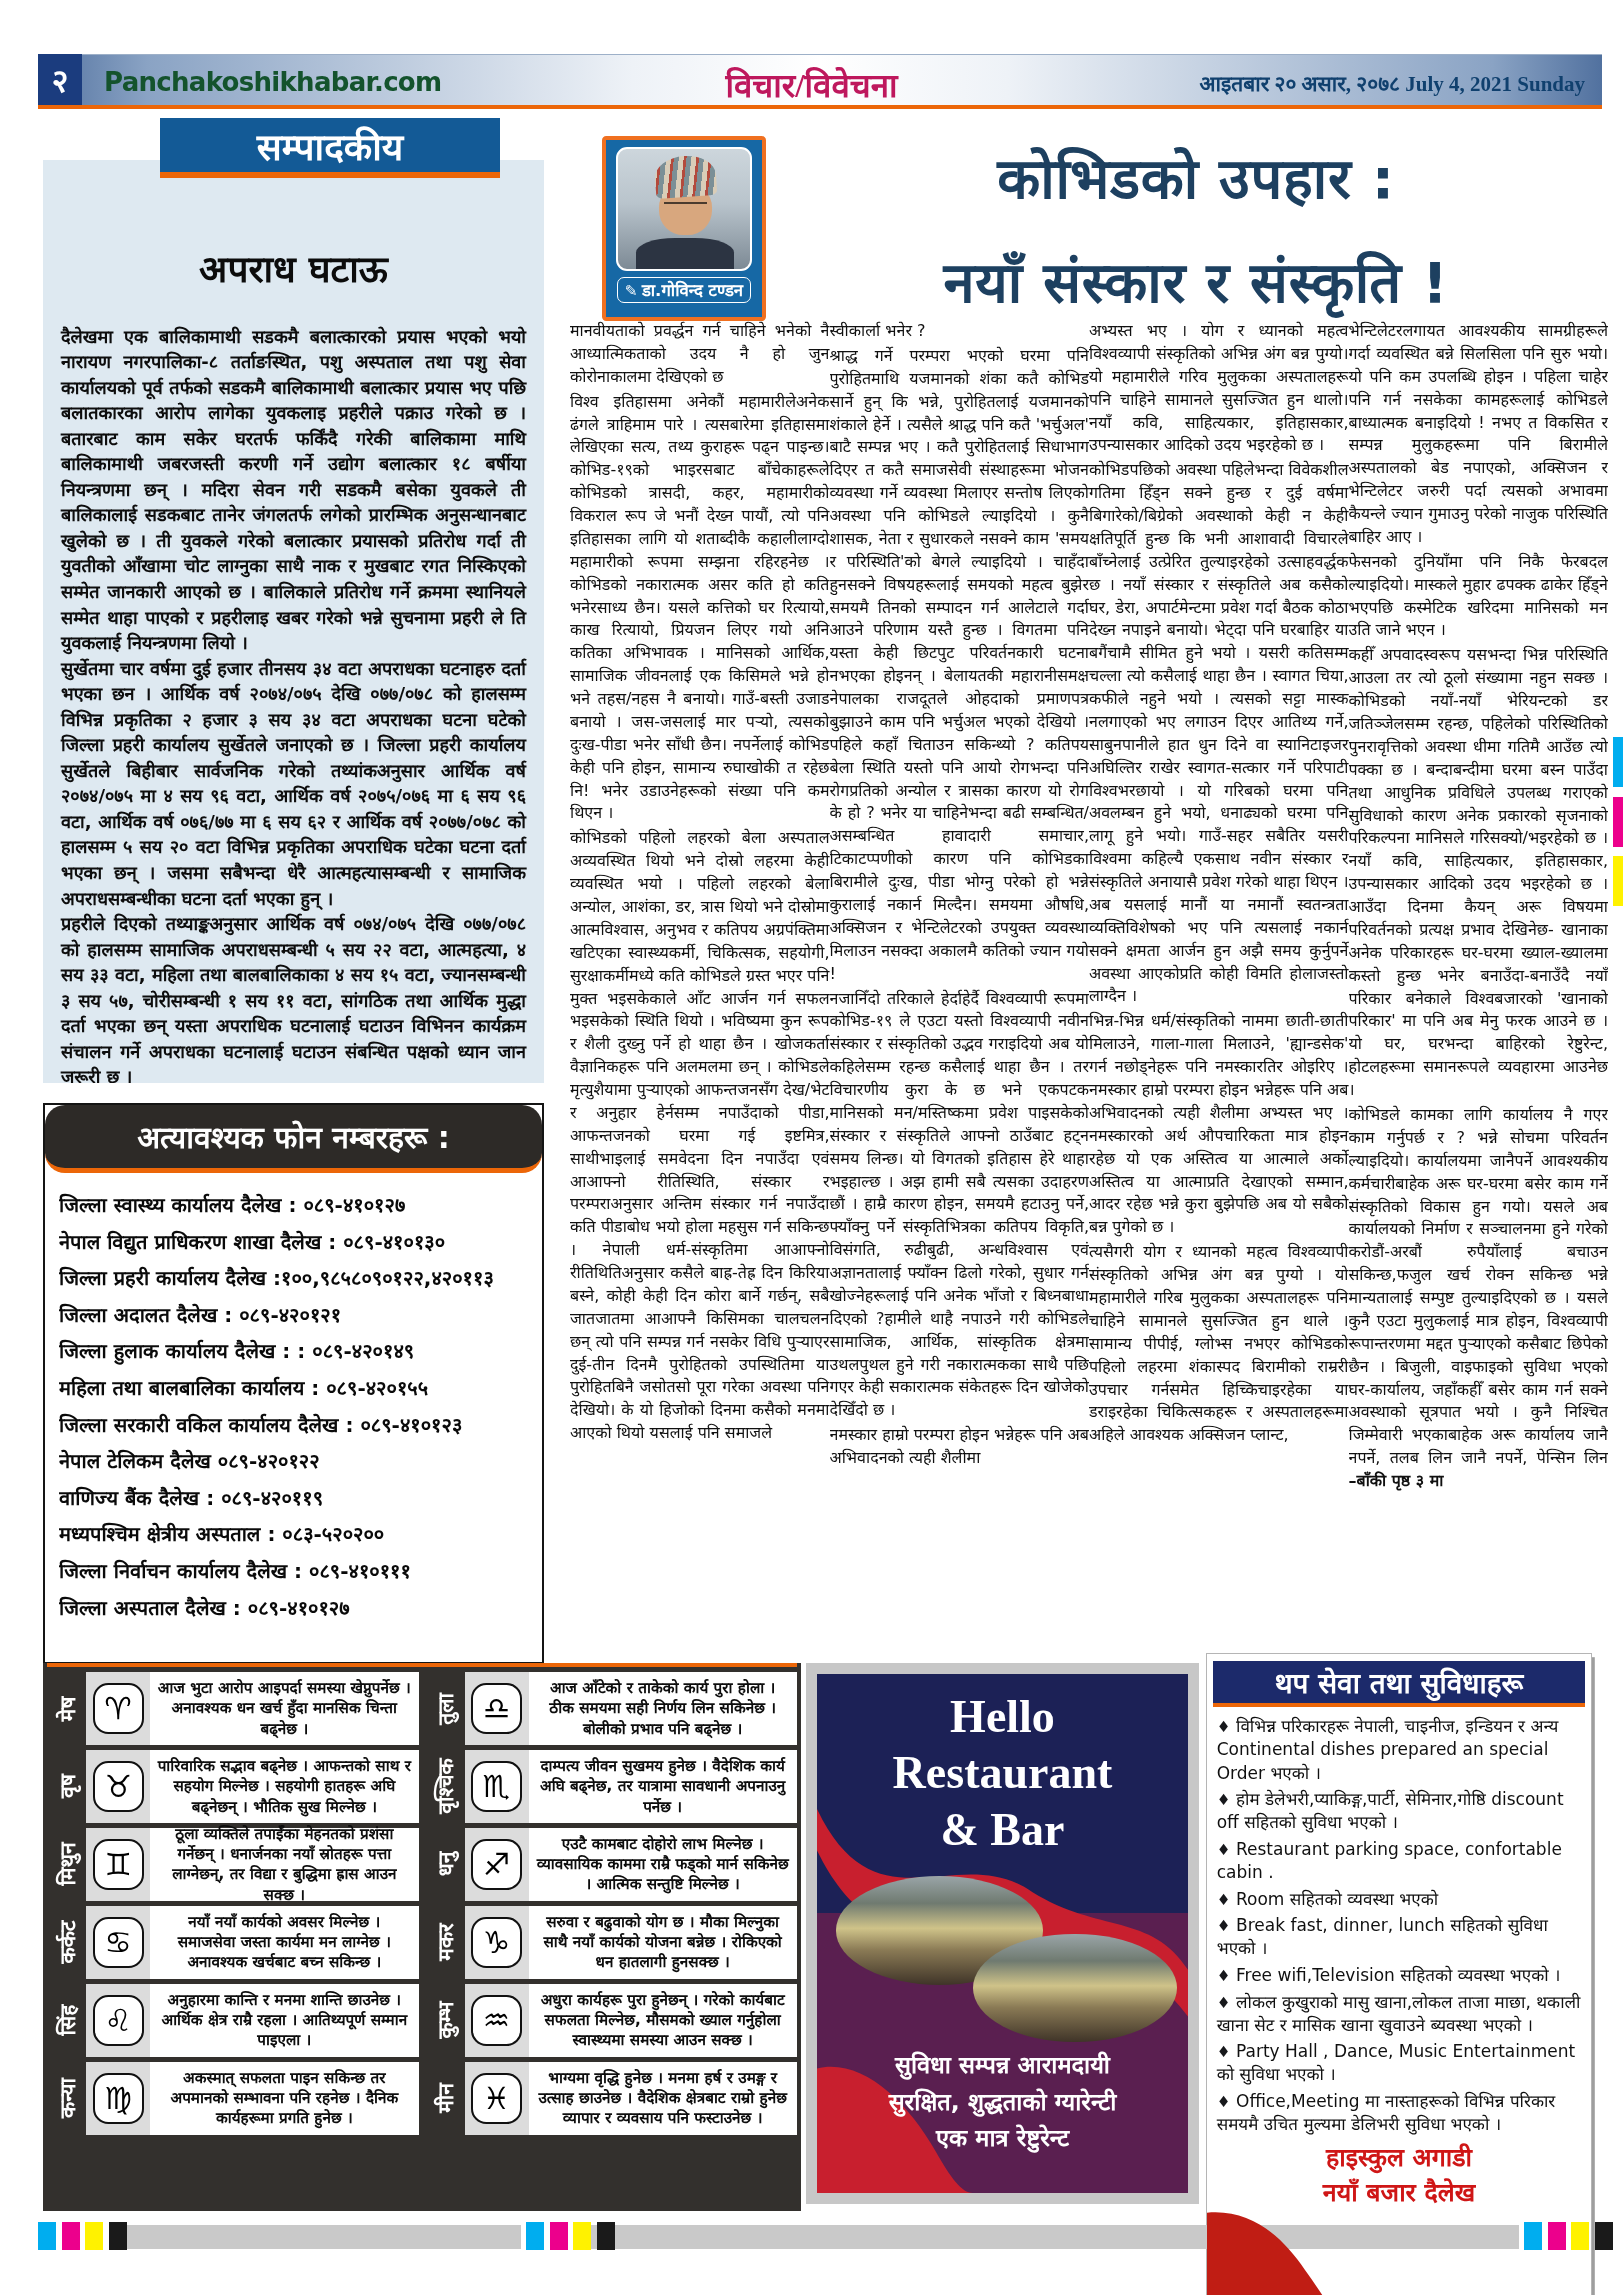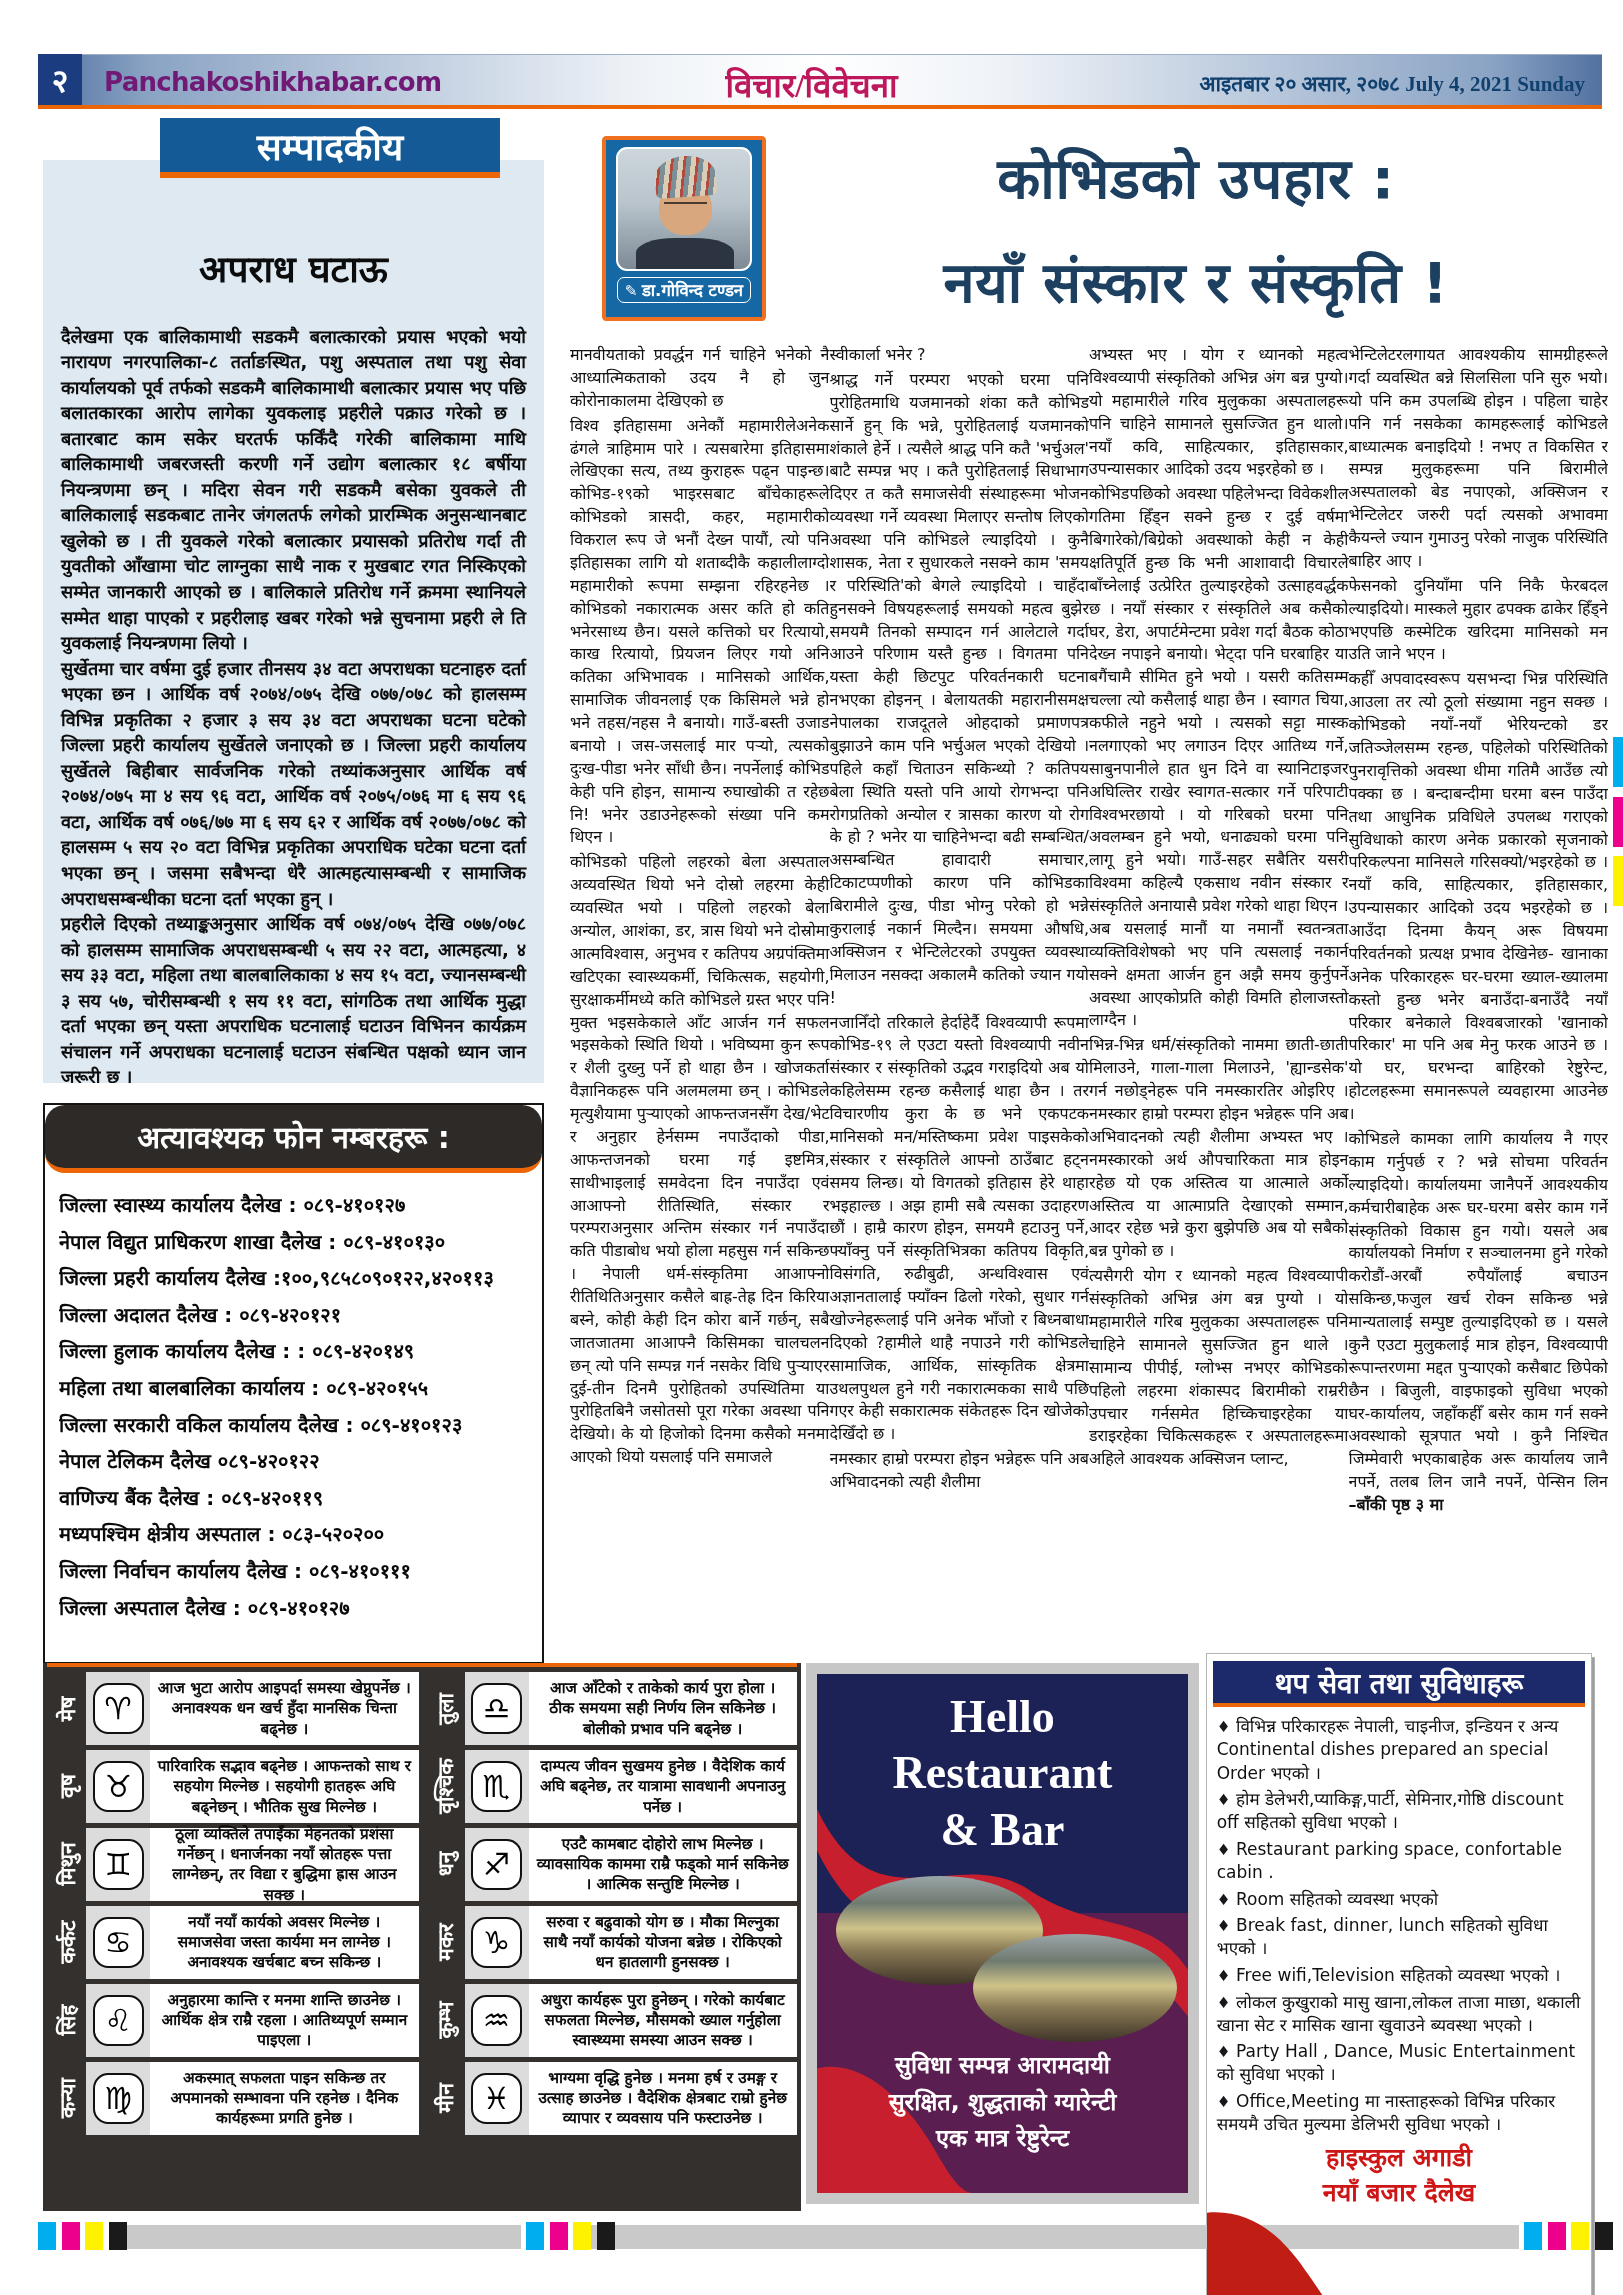--- a/index.html
+++ b/index.html
@@ -7,21 +7,21 @@
   .page { position:relative; width:1623px; height:2295px; background:#ffffff; overflow:hidden; }
   .abs { position:absolute; }
 
   
   .header-bar { top:54px; left:38px; right:21px; height:51px;
     background:linear-gradient(90deg,#51719f 0%,#8aa3c4 7%,#eef2f7 38%,#ffffff 50%,#eef2f7 62%,#8aa3c4 93%,#51719f 100%);
     border-top:1.4px solid #9db0c8; }
   .page-number-box { left:38px; top:54px; width:44px; height:51px; background:#1b3c7e; color:#fff;
     display:flex; align-items:center; justify-content:center; font-size:32px; font-weight:bold;
     font-family:"Liberation Serif", serif; }
-  .site-name { left:104px; top:67px; font-size:26px; font-weight:bold; color:#701a75; letter-spacing:-0.7px; }
+  .site-name { left:104px; top:67px; font-size:26px; font-weight:bold; color:#14532d; letter-spacing:-0.7px; }
   .section-name { left:50%; top:62px; transform:translateX(-50%); font-size:33px; font-weight:bold;
     color:#be185d; font-family:"Liberation Serif", serif; }
   .edition-date { right:38px; top:69px; font-size:21px; font-weight:bold; color:#10406e;
     font-family:"Liberation Serif", serif; }
   .orange-rule-top { top:105px; left:38px; right:21px; height:4.2px; background:#ec6608; }
 
   
   .editorial-tab { left:160px; top:118px; width:340px; height:60px; background:#135a96; color:#fff;
     display:flex; align-items:center; justify-content:center; font-size:37px; font-weight:bold;
     border-bottom:6.2px solid #ec6608; z-index:3; }
@@ -48,21 +48,21 @@
   .glasses { position:absolute; left:35%; top:44%; width:32%; height:8%; border-top:2.1px solid #4a3b2e; }
   .shoulders { position:absolute; left:14%; bottom:-4%; width:74%; height:30%; border-radius:40% 40% 0 0; background:#2c3442; }
   .author-caption { margin:5.6px auto 0; width:fit-content; border:1.4px solid #fff; border-radius:7px;
     padding:0.7px 7px; color:#fff; font-size:16.7px; font-weight:bold; white-space:nowrap; }
   .pen-icon { font-size:15.3px; margin-right:4.2px; }
 
   
   .article-headline { left:784px; top:132px; width:824px; height:189px; display:flex; flex-direction:column;
     align-items:center; justify-content:space-between; padding:5.6px 0 2.8px; }
   .article-headline div { font-size:56px; font-weight:bold; color:#1d4060; letter-spacing:0.7px; }
-  .article-cols { left:570px; top:344px; width:1038px; height:1299px; display:flex; overflow:hidden; }
+  .article-cols { left:570px; top:320px; width:1038px; height:1299px; display:flex; overflow:hidden; }
   .article-col { flex:1; text-align:justify; overflow:hidden; }
   .article-col p { font-size:16px; line-height:1.43; color:#101010; margin-bottom:2.1px; }
   .cont-note { font-weight:bold; white-space:nowrap; }
 
   
   .horo-box { left:43px; top:1663px; width:758px; height:548px; background:#33302d; padding:0 4.2px 5.6px; }
   .horo-title { height:64px; display:flex; align-items:center; justify-content:center; color:#fff;
     font-size:40px; font-weight:bold; }
   .horo-rule { height:4.2px; background:#ec6608; margin-bottom:4.9px; }
   .horo-grid { display:flex; gap:7px; }

